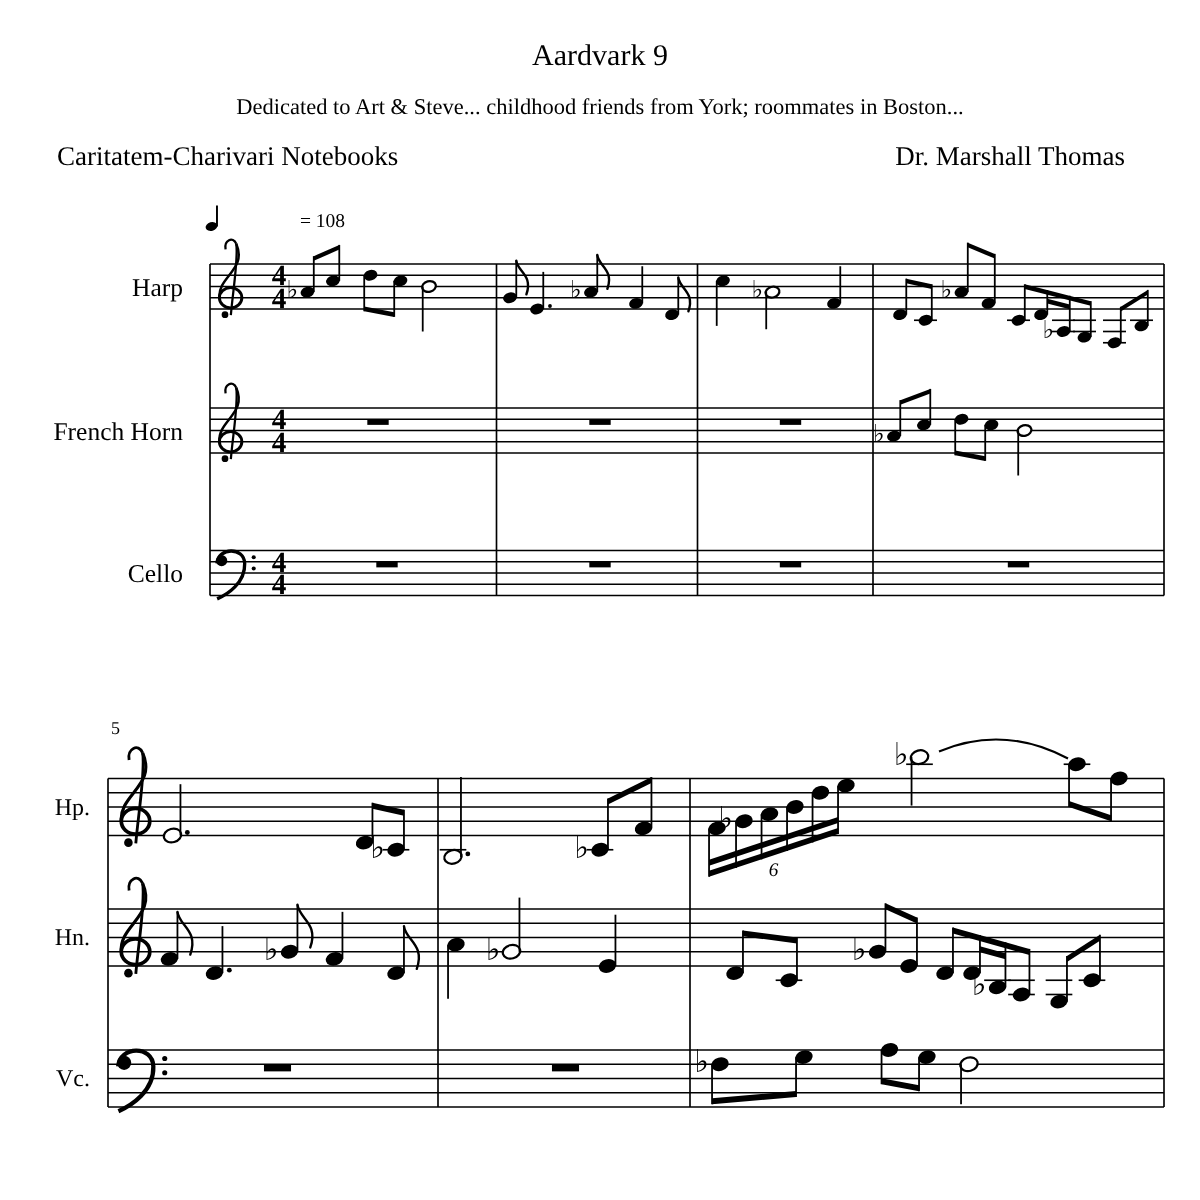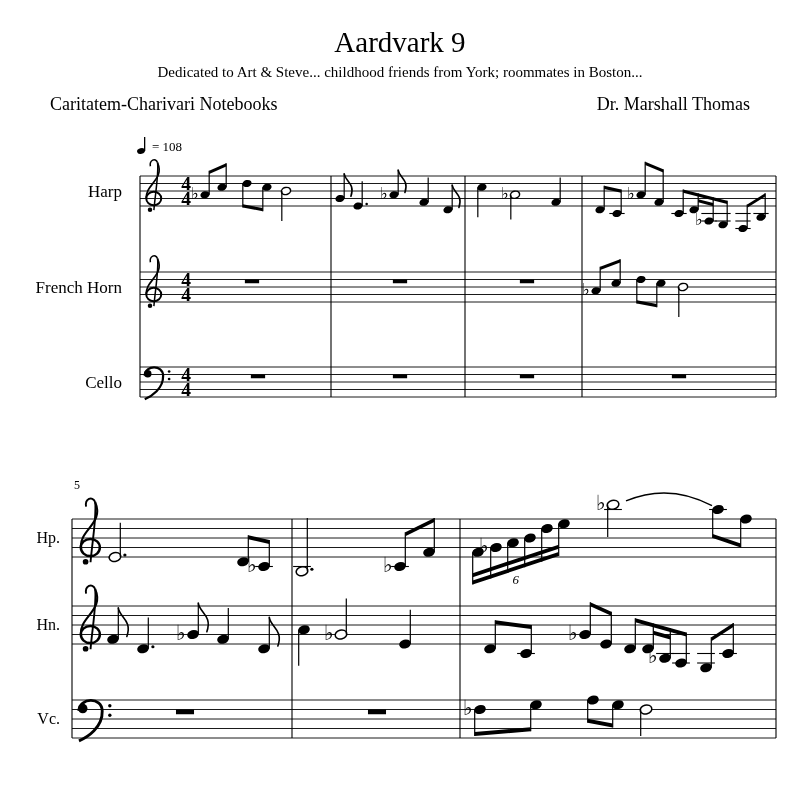--- a/index.html
+++ b/index.html
@@ -1,21 +1,21 @@
 <!DOCTYPE html>
 <html><head>
 <meta charset="utf-8">
 <style>
   html,body{margin:0;padding:0;width:800px;height:800px;background:#fff;overflow:hidden;}
   body{font-family:"Liberation Serif","DejaVu Serif",serif;color:#000;position:relative;}
-  .title{position:absolute;top:26px;left:0;width:800px;text-align:center;font-size:29px;}
+  .title{position:absolute;top:26px;left:0;width:800px;text-align:center;font-size:20px;}
   .dedication{position:absolute;top:64px;left:0;width:800px;text-align:center;font-size:15px;}
-  .credit-left{position:absolute;top:94px;left:50px;font-size:18px;}
+  .credit-left{position:absolute;top:94px;left:38px;font-size:18px;}
   .credit-right{position:absolute;top:94px;right:50px;font-size:18px;}
-  .tempo{position:absolute;top:133px;left:136px;font-size:13px;display:flex;align-items:flex-end;}
+  .tempo{position:absolute;top:133px;left:136px;font-size:13px;display:flex;align-items:flex-end;gap:48px;}
   .tempo svg{display:block;margin-right:3px;}
   #score-svg{position:absolute;top:0;left:0;}
   text{font-family:"Liberation Serif","DejaVu Serif",serif;}
 </style>
 </head>
 <body>
 
 <div class="title">Aardvark 9</div>
 <div class="dedication">Dedicated to Art &amp; Steve... childhood friends from York; roommates in Boston...</div>
 <div class="credit-left">Caritatem-Charivari Notebooks</div>

